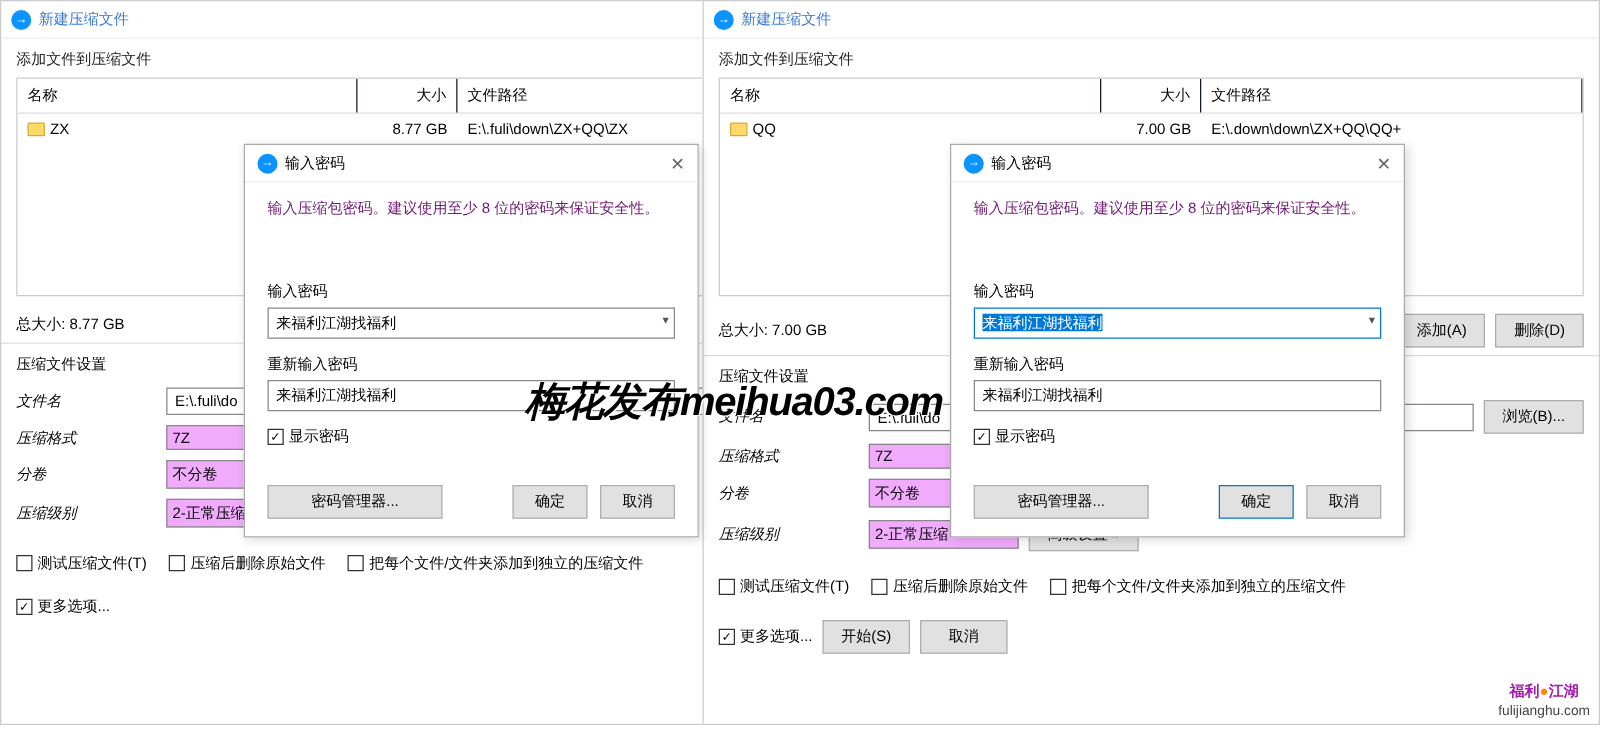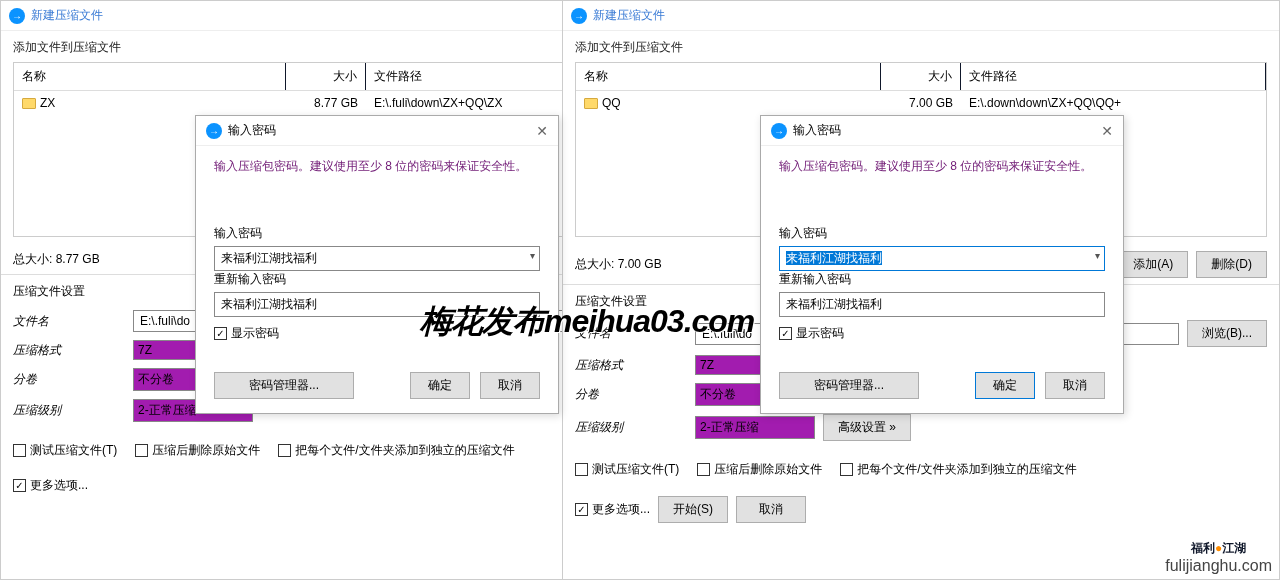--- a/index.html
+++ b/index.html
@@ -95,21 +95,21 @@
 .text-input {
   border: 1px solid #888;
   padding: 3px 6px;
   flex: 1;
   background: #fff;
 }
 .select-input {
   border: 1px solid #888;
   padding: 2px 4px;
   width: 120px;
-  background: #a21caf;
+  background: #f0abfc;
 }
 
 .check-row { display: flex; gap: 18px; padding: 4px 12px; }
 .check-item { display: flex; align-items: center; gap: 4px; }
 .checkbox { width: 13px; height: 13px; border: 1px solid #333; background: #fff; display: inline-flex; align-items: center; justify-content: center; font-size: 10px; }
 
 .bottom-row {
   display: flex;
   align-items: center;
   padding: 14px 12px 8px;
@@ -137,21 +137,21 @@
   color: #666;
   cursor: pointer;
 }
 .pwd-body { padding: 12px 18px; }
 .pwd-hint { color: #701a75; margin-bottom: 50px; }
 .pwd-label { margin-bottom: 4px; }
 .pwd-input {
   width: 100%;
   border: 1px solid #888;
   padding: 3px 12px 3px 6px;
-  margin-bottom: 0;
+  margin-bottom: 12px;
   position: relative;
 }
 .pwd-input.highlighted { border: 1px solid #0078d7; }
 .pwd-input.highlighted .pwd-value { background: #0078d7; color: #fff; }
 .pwd-input .chev {
   position: absolute;
   right: 4px; top: 3px;
   font-size: 10px;
   color: #555;
 }
@@ -174,23 +174,23 @@
 }
 
 .corner-logo {
   position: absolute;
   right: 8px;
   bottom: 10px;
   text-align: center;
   z-index: 50;
 }
 .corner-logo .logo-main { font-size: 20px; font-weight: bold; }
-.corner-logo .logo-main .b { color: #0f172a; }
+.corner-logo .logo-main .b { color: #a21caf; }
 .corner-logo .logo-main .o { color: #ff8c00; }
-.corner-logo .logo-sub { font-size: 16px; color: #444; }
+.corner-logo .logo-sub { font-size: 11px; color: #444; }
 </style>
 </head>
 <body>
 
 <div class="main-window mw-left">
   <div class="titlebar">
     <span class="title-icon"></span>
     <span class="titlebar-text">新建压缩文件</span>
   </div>
   <div class="section">

